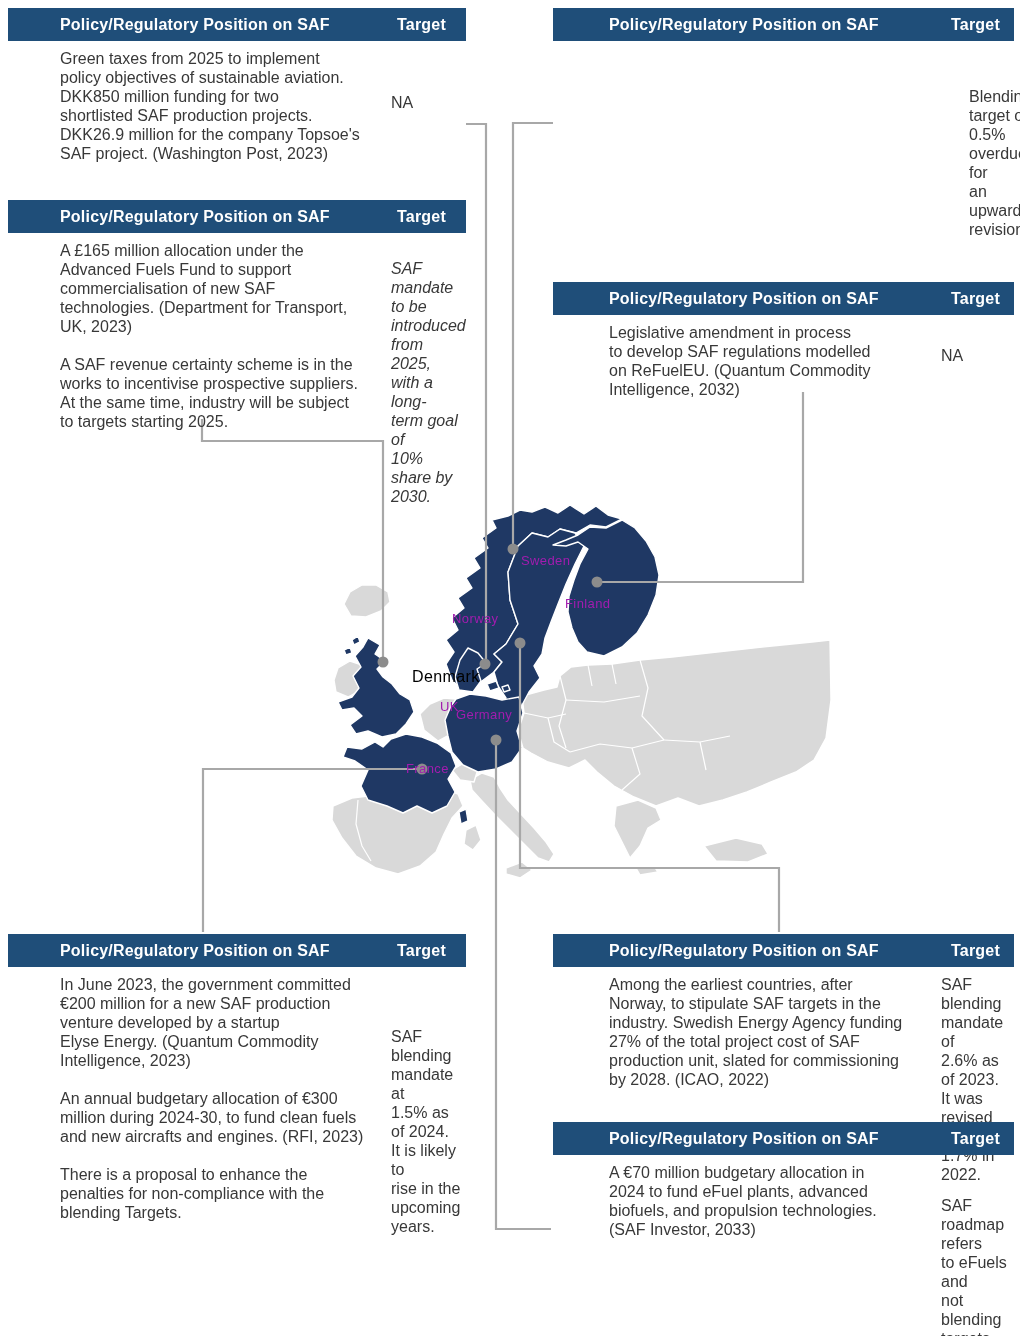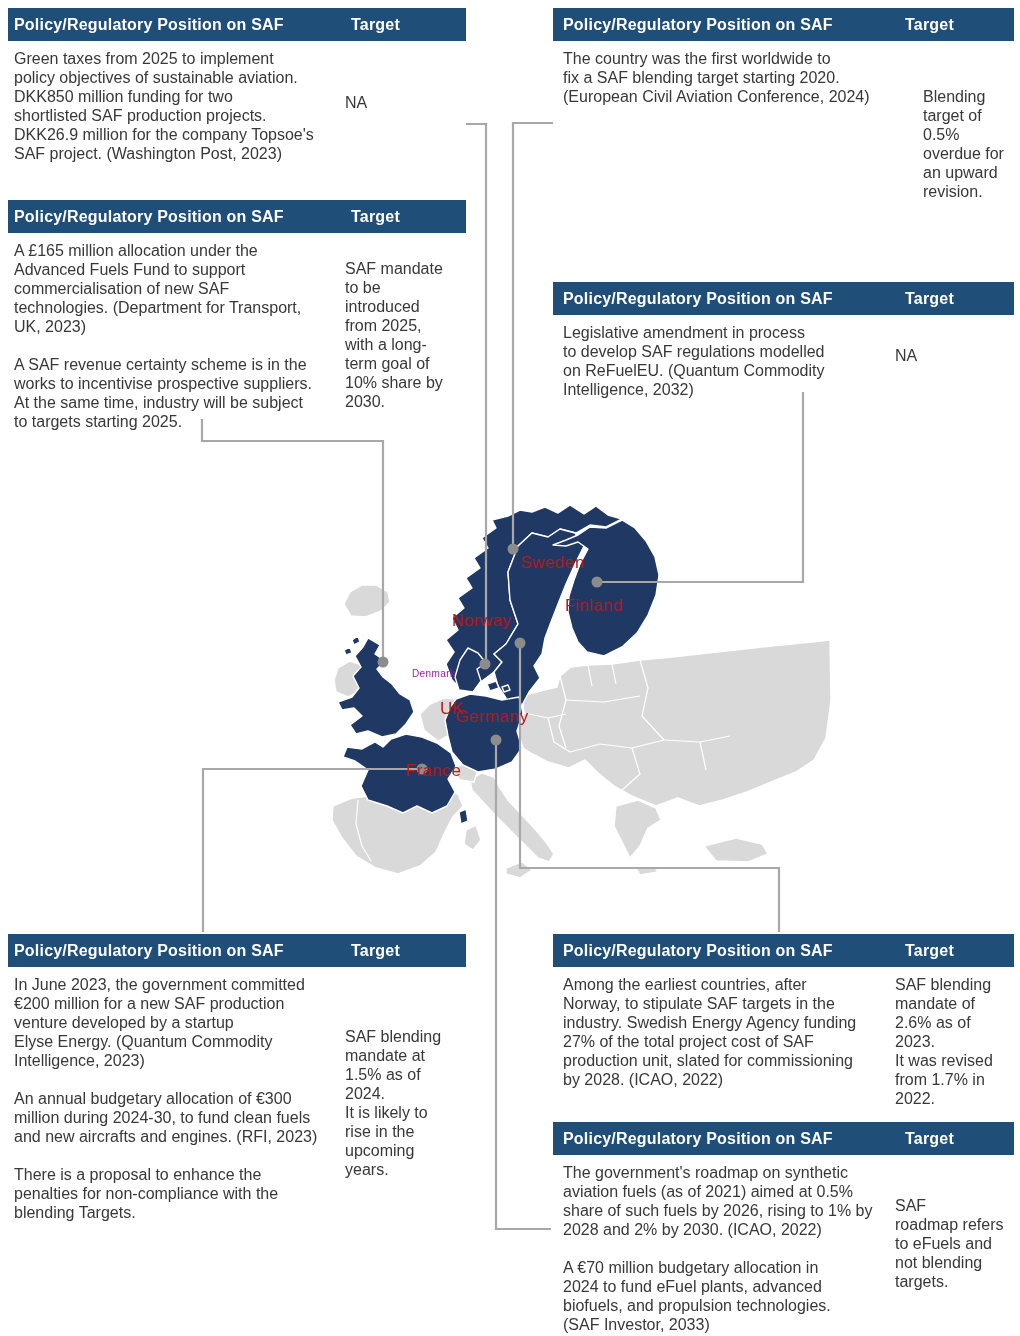--- a/index.html
+++ b/index.html
@@ -1,37 +1,37 @@
 <!DOCTYPE html>
 <html><head>
 <meta charset="utf-8">
 <style>
   html,body{margin:0;padding:0;background:#ffffff;}
   .page{position:relative;width:1020px;height:1336px;background:#ffffff;overflow:hidden;
         font-family:"Liberation Sans",sans-serif;color:#383838;}
   .infobox{position:absolute;}
-  .box-row{display:grid;}
+  .box-row{display:grid;padding-left:46px;}
   .left-cols{grid-template-columns:337px 1fr;}
   .right-cols{grid-template-columns:342px 1fr;}
   .box-header{background:var(--hdr,#1F4E79);color:#ffffff;height:33px;align-items:center;
               font-size:16px;font-weight:600;letter-spacing:.2px;}
   .box-header .hcell{padding-left:6px;white-space:nowrap;}
   .rightbox .box-header .hcell{padding-left:10px;}
   .box-body{padding-top:8px;font-size:16px;line-height:19px;}
   .policy-col{padding-left:6px;}
   .rightbox .policy-col{padding-left:10px;}
   .policy-col p{margin:0 0 19px 0;white-space:pre-line;}
   .policy-col p:last-child{margin-bottom:0;}
   .target-cell{white-space:pre-line;padding-right:4px;}
-  .pt-denmark{padding-top:44px;} .pt-uk{padding-top:18px;} .pt-norway{padding-top:38px;margin-left:28px;}
+  .pt-denmark{padding-top:44px;} .pt-uk{padding-top:18px;font-style:italic;} .pt-norway{padding-top:38px;margin-left:28px;}
   .pt-finland{padding-top:23px;} .pt-france{padding-top:52px;} .pt-sweden{padding-top:0px;}
   .pt-germany{padding-top:33px;}
   .mapsvg{position:absolute;left:0;top:0;width:1020px;height:1336px;}
-  .map-label{position:absolute;font-size:17px;font-weight:500;color:#b91c1c;letter-spacing:.4px;white-space:nowrap;}
-  .map-label.dark{color:#a21caf;font-size:10px;}
+  .map-label{position:absolute;font-size:13px;font-weight:500;color:#a21caf;letter-spacing:.4px;white-space:nowrap;}
+  .map-label.dark{color:#000000;font-size:16px;}
 </style>
 </head>
 <body>
 
 <div class="page">
 
   <svg class="mapsvg" viewBox="0 0 1020 1336">
     <g stroke="#ffffff" stroke-width="1.4" stroke-linejoin="round">
 
       <path fill="#D9D9D9" d="M344,604 L350,592 L362,585 L376,585 L388,592 L390,602 L381,611 L366,617 L351,616 Z"></path>
@@ -149,23 +149,20 @@
     </div>
   </div>
 
   <div class="infobox rightbox" style="left:553px;top:8px;width:461px;">
     <div class="box-header box-row right-cols">
       <div class="hcell">Policy/Regulatory Position on SAF</div>
       <div class="hcell">Target</div>
     </div>
     <div class="box-body box-row right-cols">
       <div class="policy-col">
-        <p>The country was the first worldwide to
-fix a SAF blending target starting 2020.
-(European Civil Aviation Conference, 2024)</p>
       </div>
       <div class="target-cell pt-norway">Blending
 target of 0.5%
 overdue for
 an upward
 revision.</div>
     </div>
   </div>
 
   <div class="infobox rightbox" style="left:553px;top:282px;width:461px;">
@@ -236,24 +233,20 @@
     </div>
   </div>
 
   <div class="infobox rightbox" style="left:553px;top:1122px;width:461px;">
     <div class="box-header box-row right-cols">
       <div class="hcell">Policy/Regulatory Position on SAF</div>
       <div class="hcell">Target</div>
     </div>
     <div class="box-body box-row right-cols">
       <div class="policy-col">
-        <p>The government's roadmap on synthetic
-aviation fuels (as of 2021) aimed at 0.5%
-share of such fuels by 2026, rising to 1% by
-2028 and 2% by 2030. (ICAO, 2022)</p>
         <p>A €70 million budgetary allocation in
 2024 to fund eFuel plants, advanced
 biofuels, and propulsion technologies.
 (SAF Investor, 2033)</p>
       </div>
       <div class="target-cell pt-germany">SAF
 roadmap refers
 to eFuels and
 not blending
 targets.</div>

